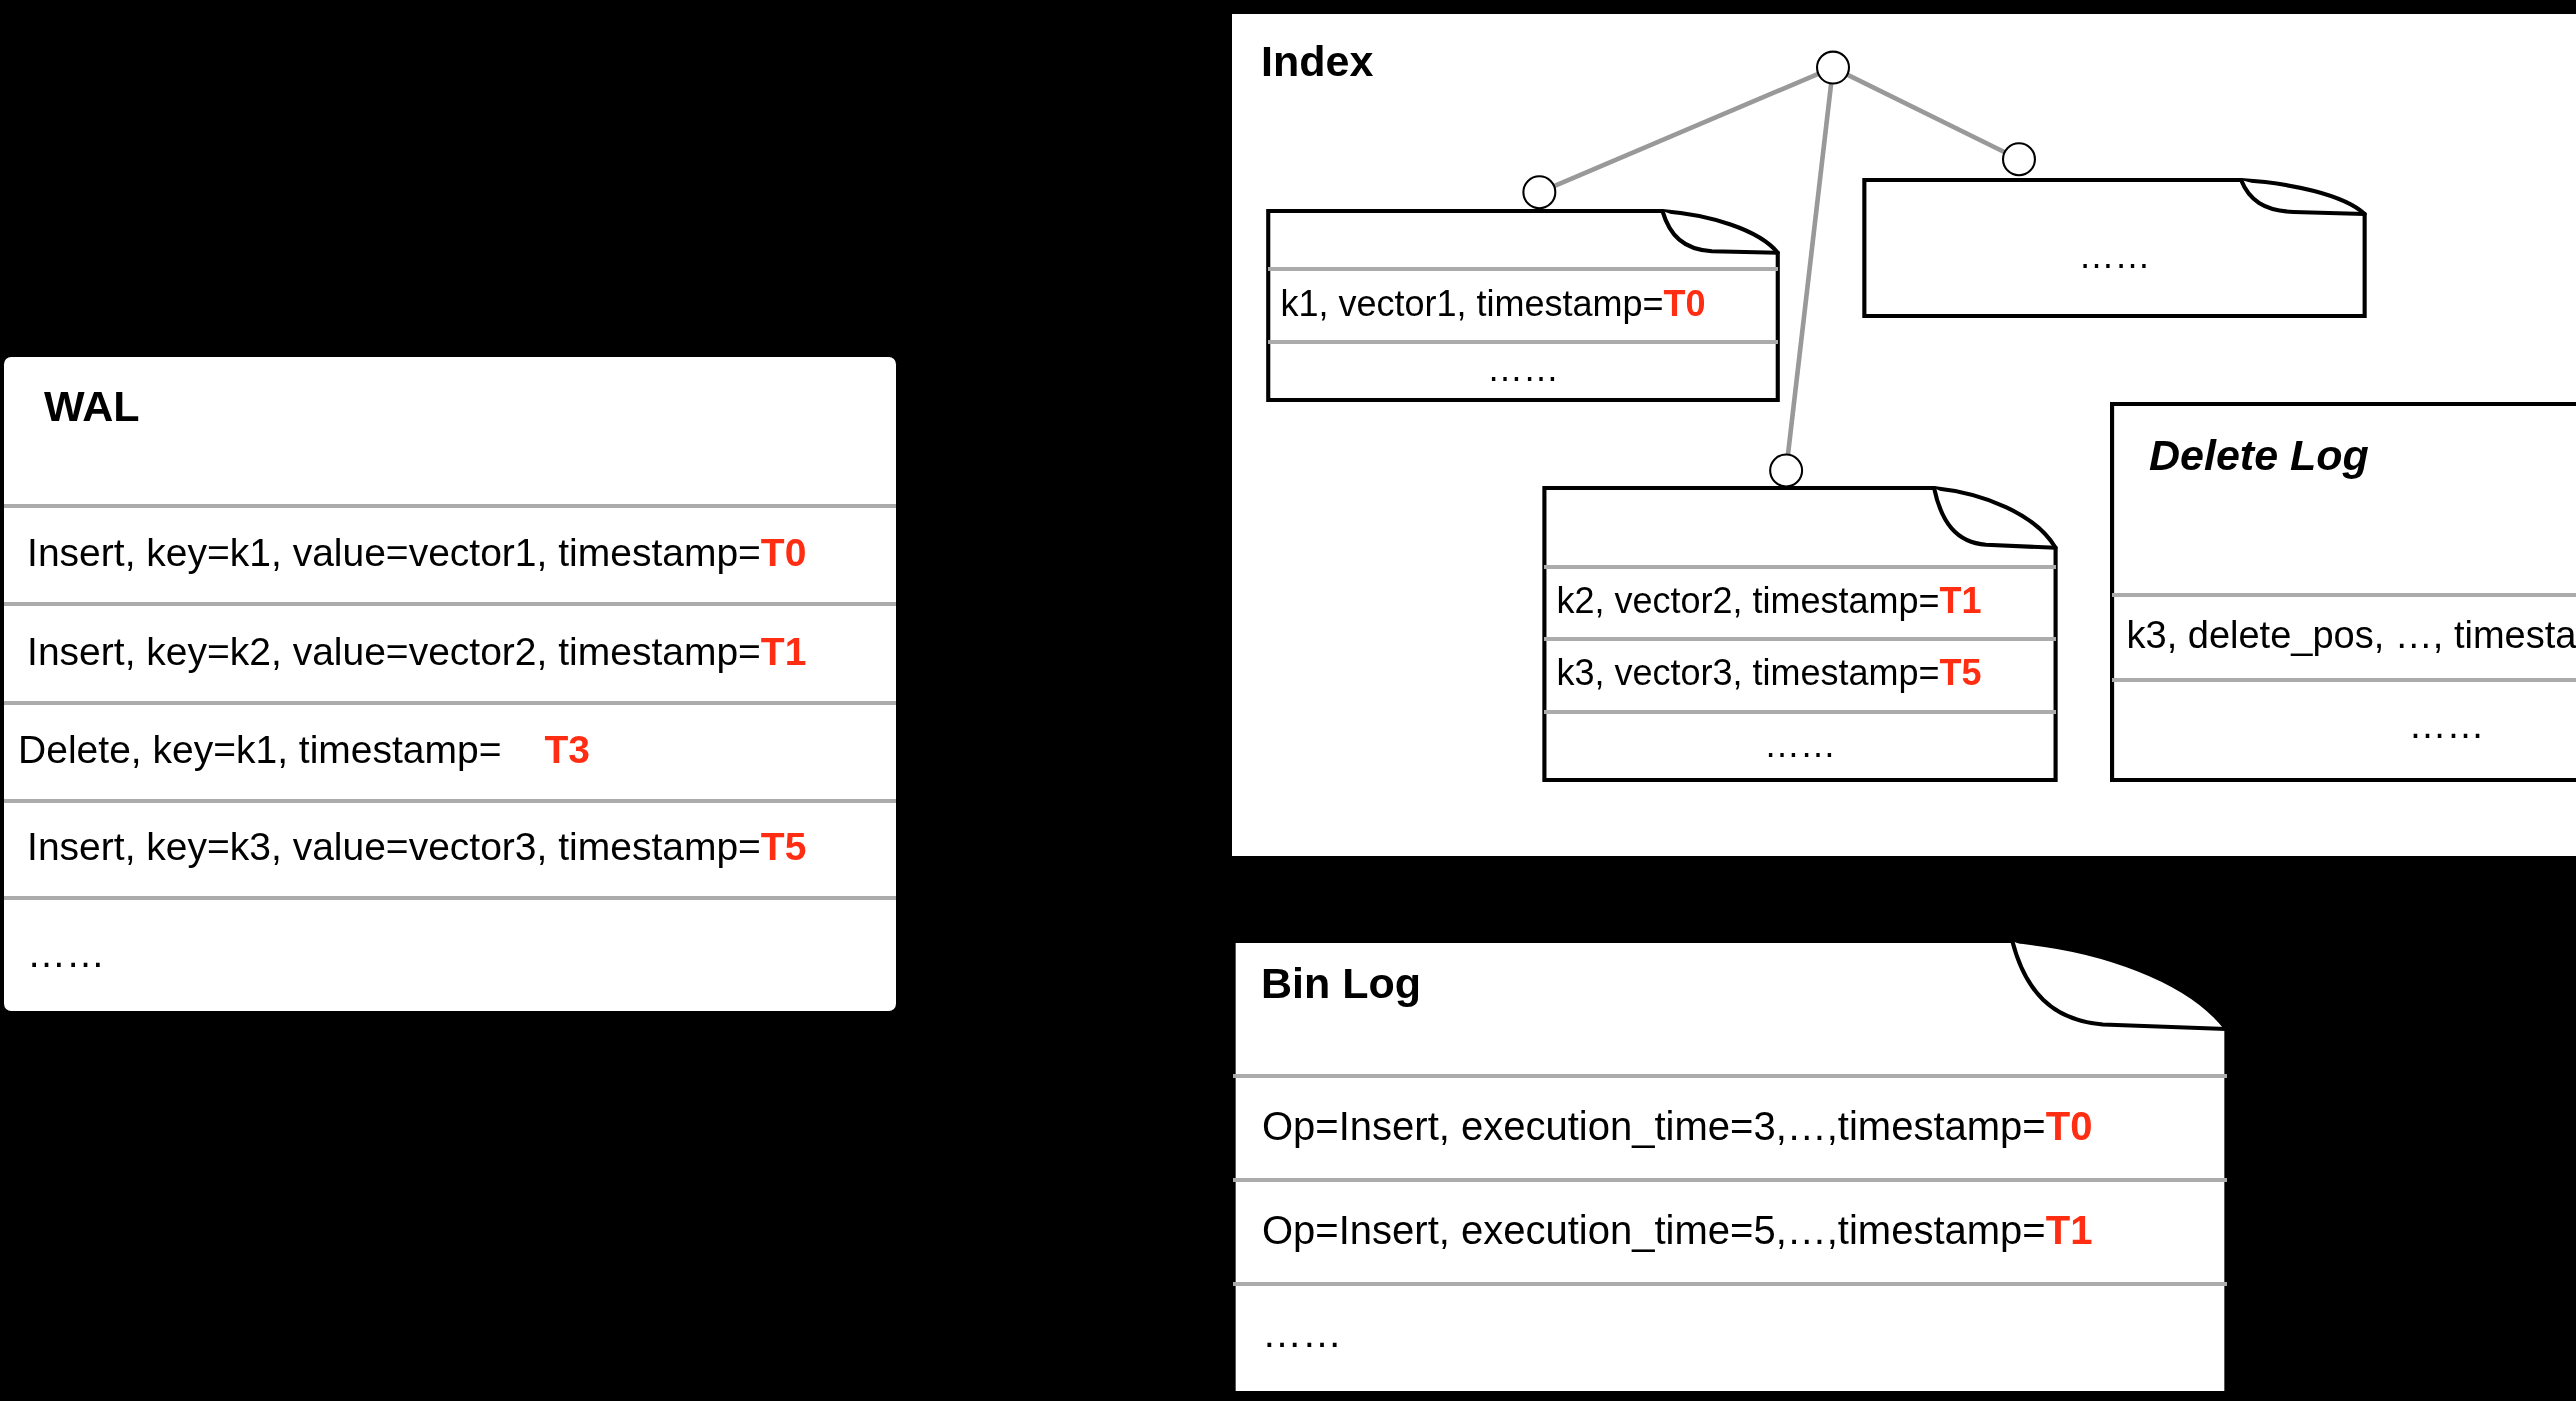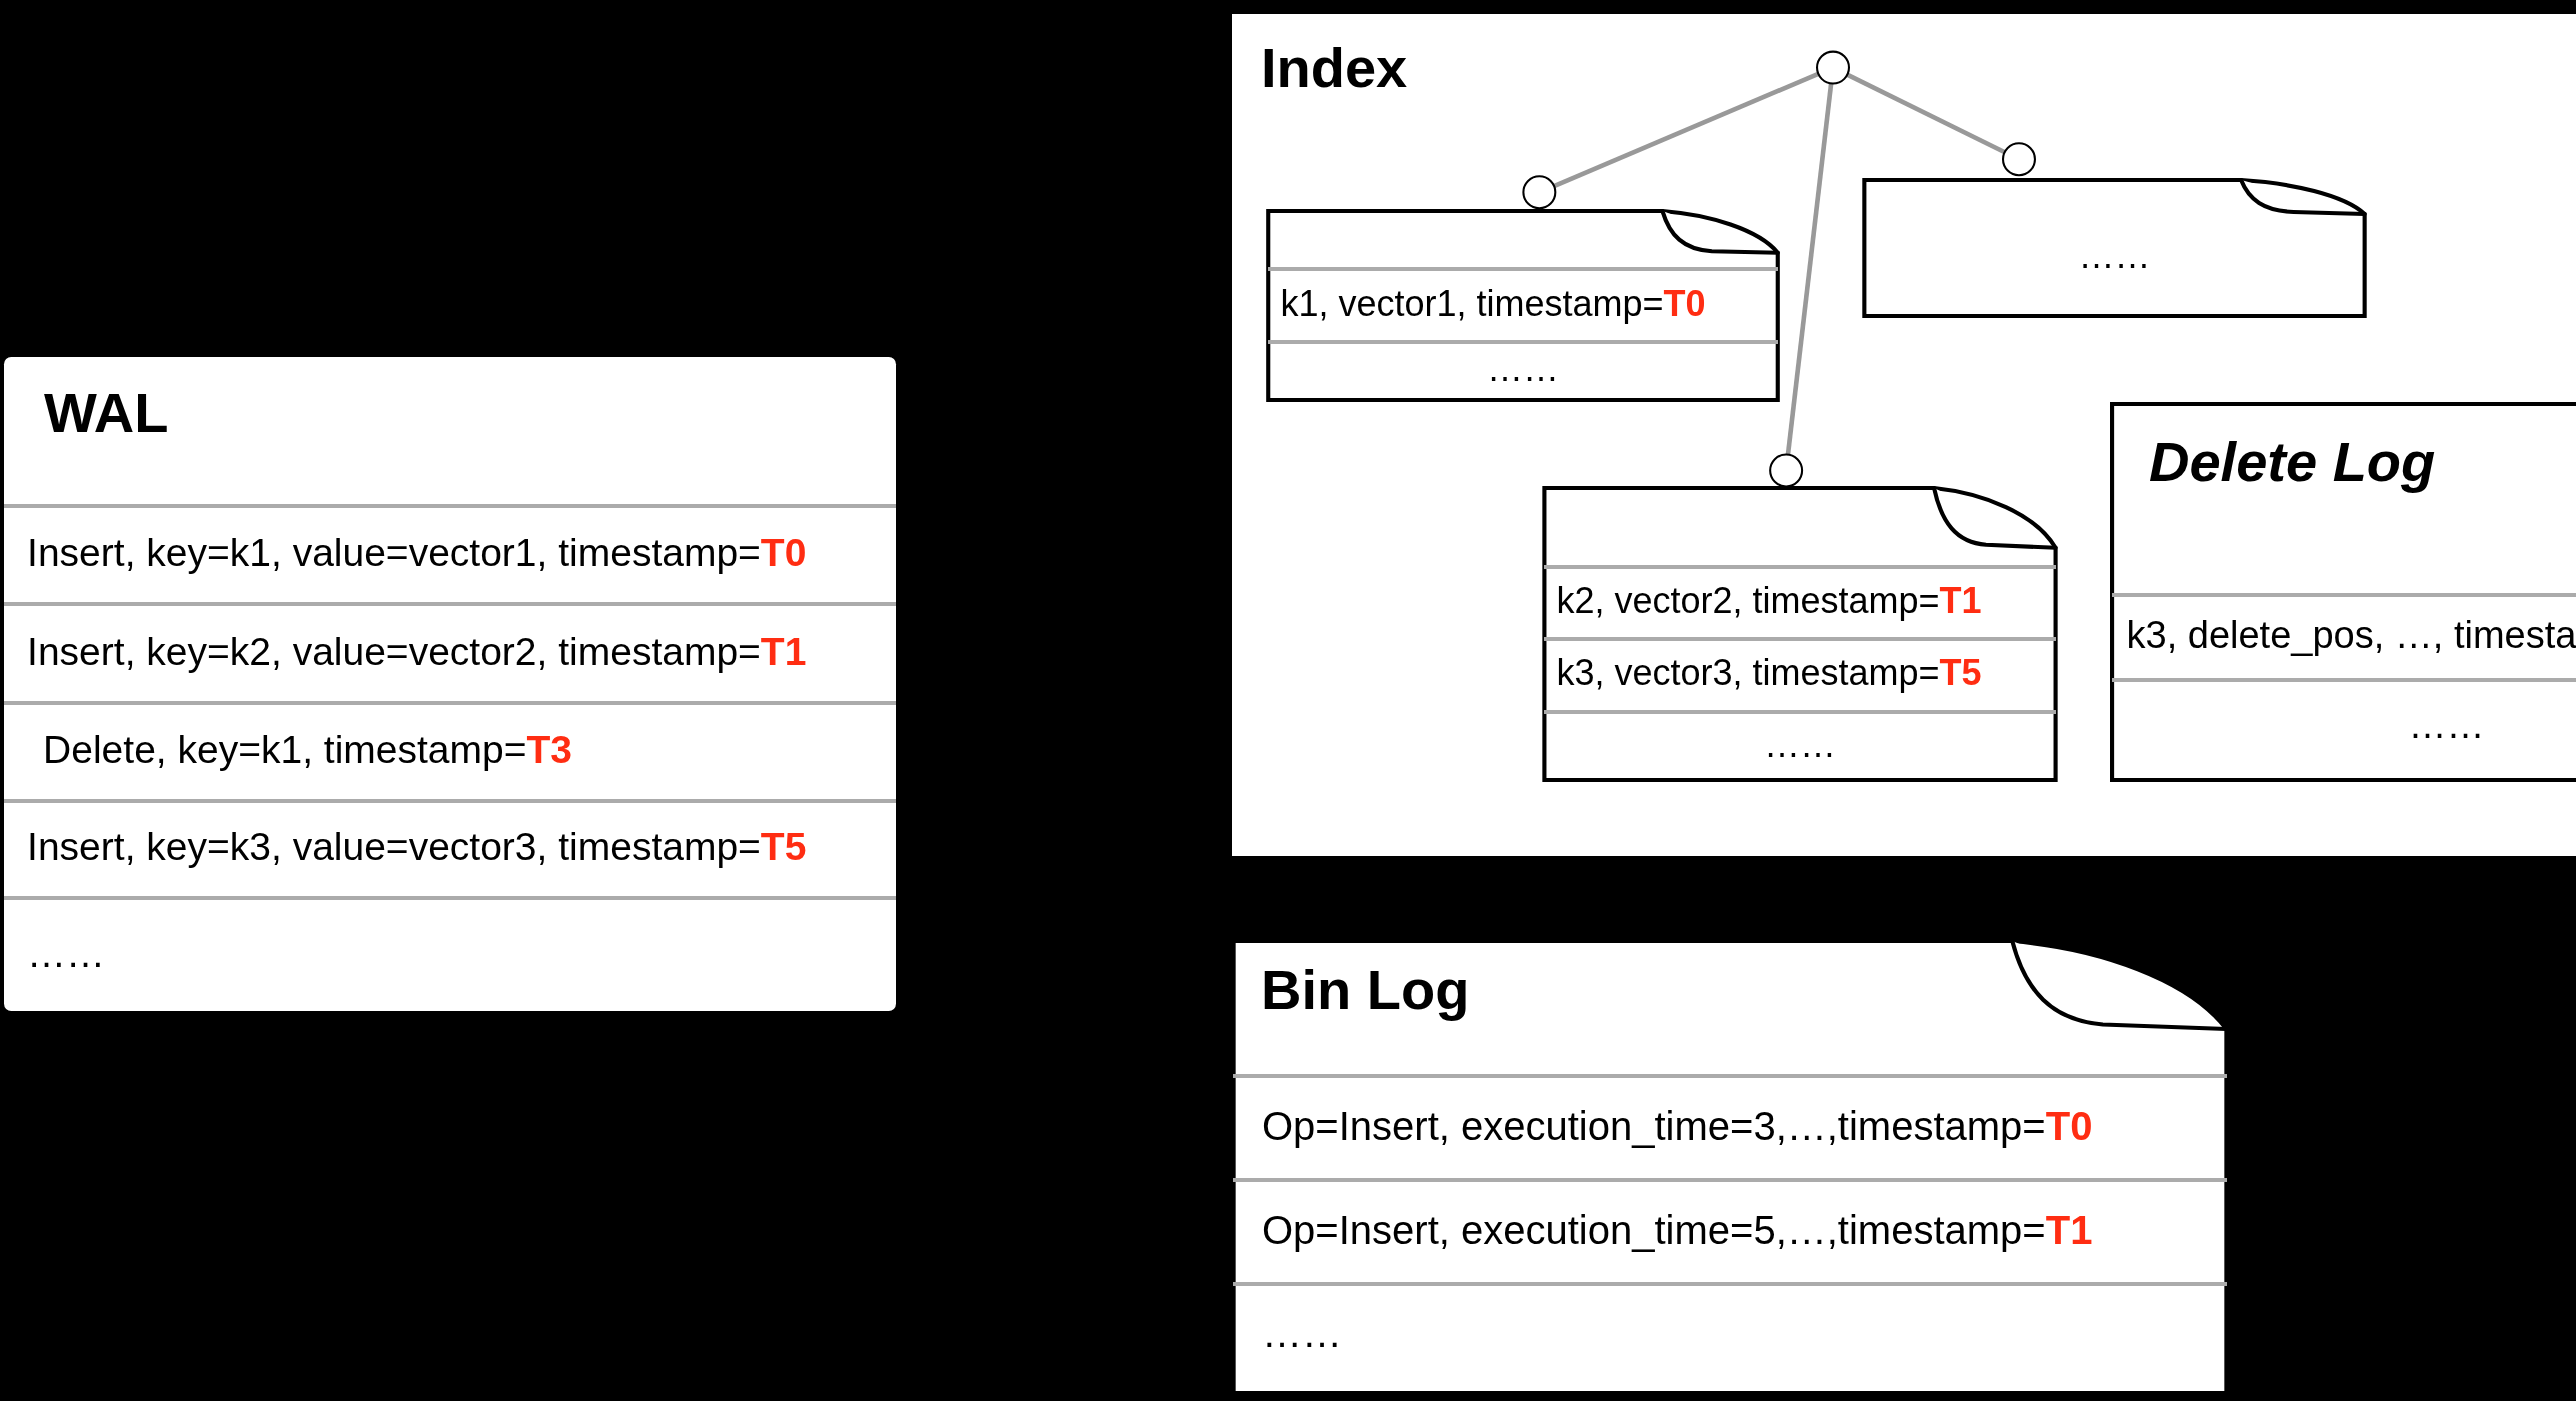--- a/index.html
+++ b/index.html
@@ -6,21 +6,21 @@
     --red:#FF2D12;
     --divider:#ABABAB;
     --edge:#999999;
   }
   *{margin:0;padding:0;box-sizing:border-box;}
   html,body{background:#000;}
   body{font-family:"Liberation Sans","DejaVu Sans",sans-serif;}
   #stage{position:relative;width:2817px;height:1402px;background:#000;overflow:hidden;}
 
   .panel{position:absolute;background:#fff;}
-  .box-title{position:absolute;font-weight:bold;font-size:56px;color:#000;line-height:1;white-space:nowrap;}
+  .box-title{position:absolute;font-weight:bold;font-size:43px;color:#000;line-height:1;white-space:nowrap;}
   .hr{position:absolute;left:0;right:0;height:3.6px;background:var(--divider);}
   .doc .hr{left:2.1px;right:2.1px;}
   .row{position:absolute;display:flex;align-items:center;color:#000;white-space:nowrap;}
   .row .t{color:var(--red);font-weight:bold;}
   .center{justify-content:center;}
   .doc{position:absolute;}
   .doc svg{position:absolute;left:0;top:0;overflow:visible;}
   .page-outline{fill:#fff;stroke:#000;stroke-width:8;stroke-linejoin:miter;}
   .page-flap{fill:#fff;stroke:#000;stroke-width:8;stroke-linecap:round;stroke-linejoin:round;}
   .tree-edge{stroke:var(--edge);stroke-width:9;}
@@ -41,21 +41,21 @@
     <div class="hr" style="top:539px;"></div>
 
     <div class="row fs76" style="left:23px;top:150px;height:91px;">
       <span>Insert, key=k1, value=vector1, timestamp=</span>
         <span class="t">T0</span>
     </div>
     <div class="row fs76" style="left:23px;top:249px;height:91px;justify-content:space-between;">
       <span>Insert, key=k2, value=vector2, timestamp=</span>
         <span class="t">T1</span>
     </div>
-    <div class="row fs76" style="left:39px;top:347px;height:91px;">
+    <div class="row fs76" style="left:14px;top:347px;height:91px;gap:43px;">
       <span>Delete, key=k1, timestamp=</span>
         <span class="t">T3</span>
     </div>
     <div class="row fs76" style="left:23px;top:445px;height:90px;">
       <span>Insert, key=k3, value=vector3, timestamp=</span>
         <span class="t">T5</span>
     </div>
     <div class="row fs76" style="left:23px;top:543px;height:108px;">
       <span>……</span>
     </div>

